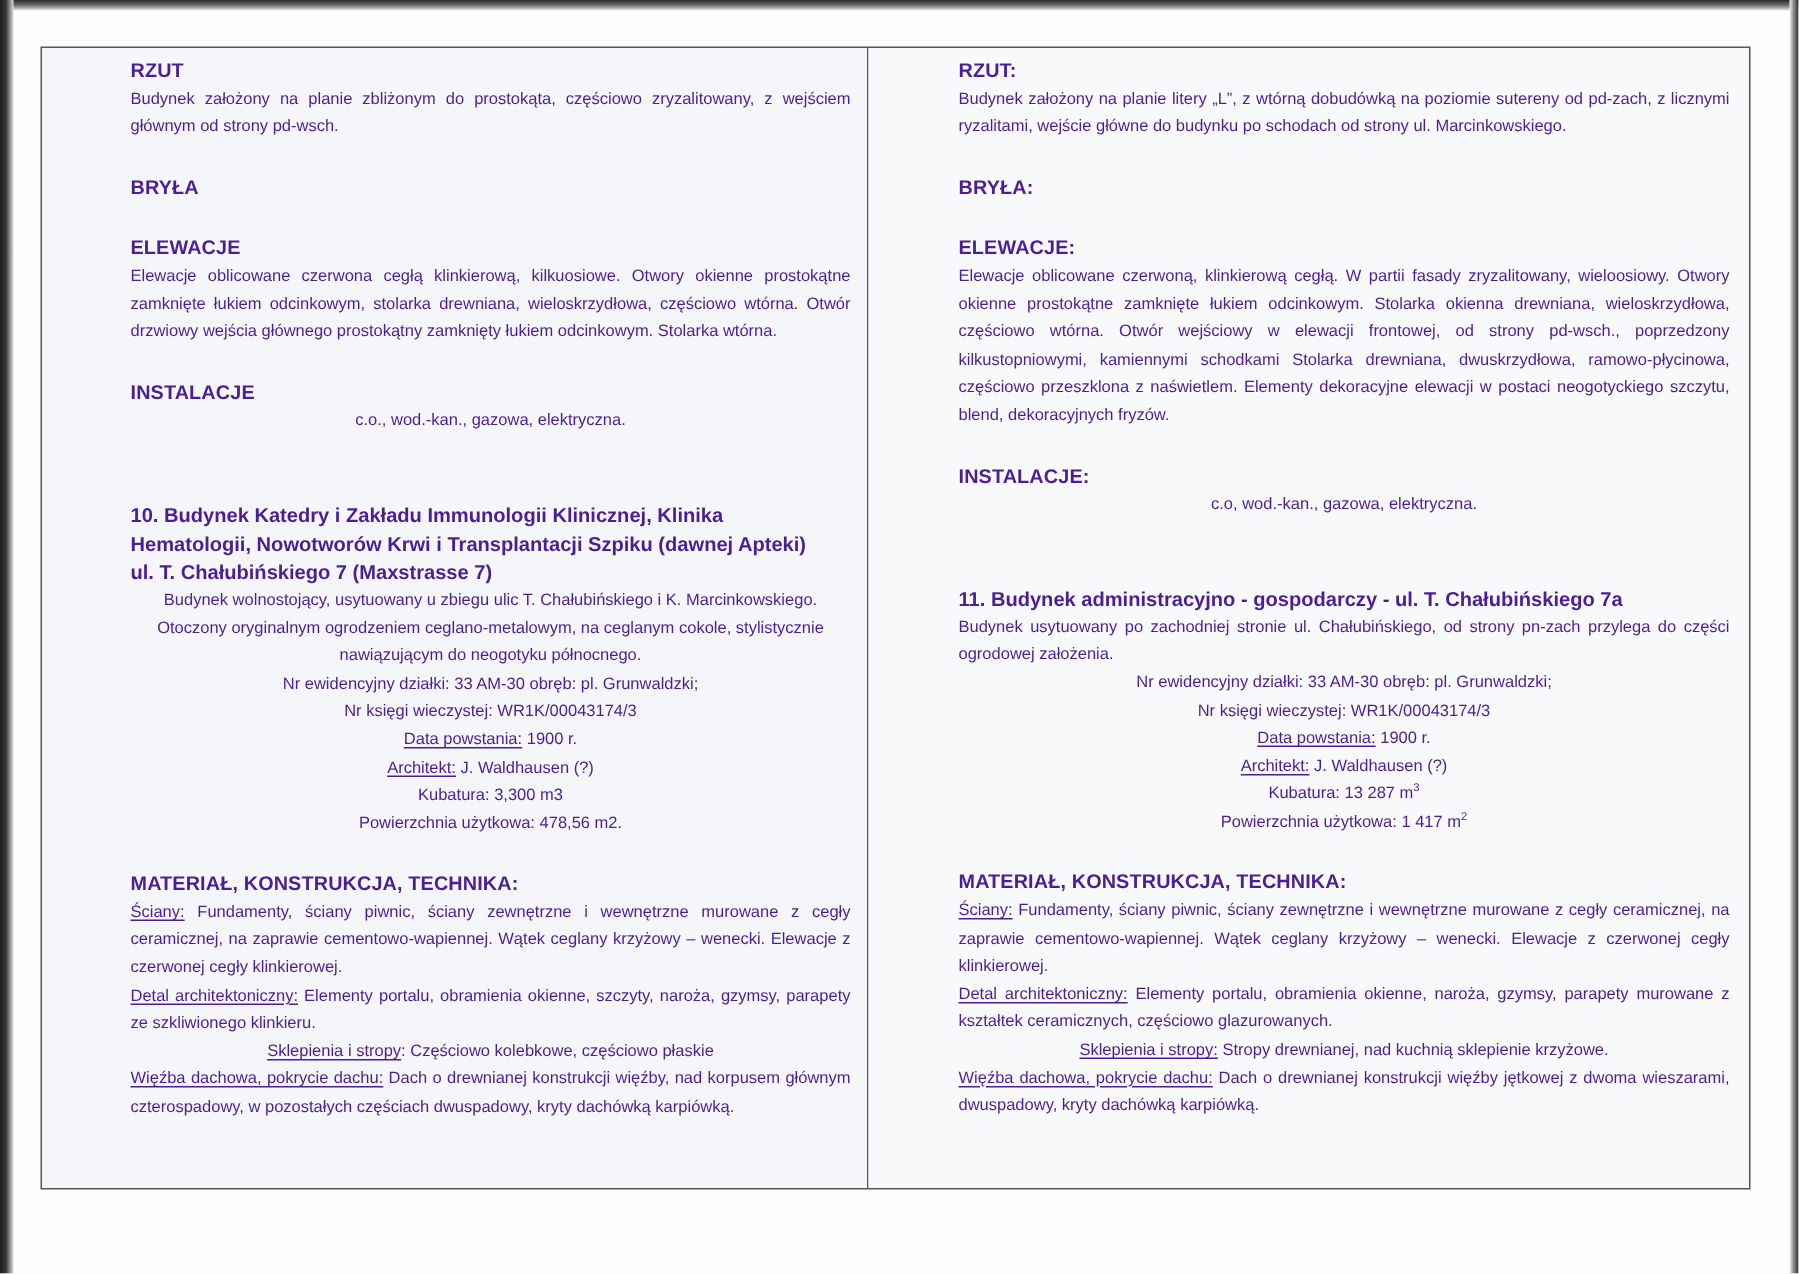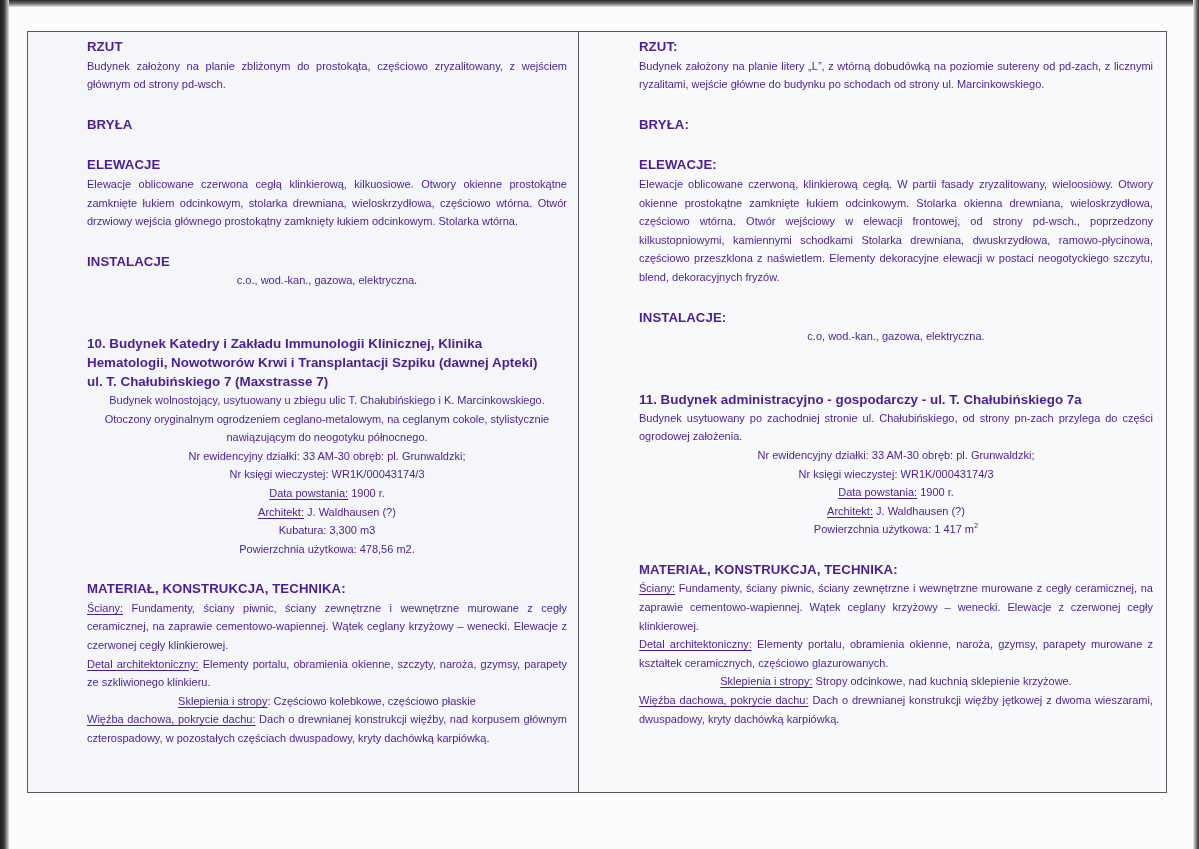--- a/index.html
+++ b/index.html
@@ -227,36 +227,40 @@
     </div>
     <div class="para blk para-left">
       <u class="lbl">Data powstania:</u>
       <span>1900 r.</span>
     </div>
     <div class="para blk para-left">
       <u class="lbl">Architekt:</u>
       <span>J. Waldhausen (?)</span>
     </div>
     <div class="para blk para-left">
+      <span>Kubatura:</span>
+      <span>13 287 m</span><sup>3</sup>
+    </div>
+    <div class="para blk para-left">
       <span>Powierzchnia użytkowa:</span>
       <span>1 417 m</span><sup>2</sup>
     </div>
 
     <div class="spacer-lg"></div>
 
     <div class="heading blk">MATERIAŁ, KONSTRUKCJA, TECHNIKA:</div>
 
     <div class="para blk">
       <u class="lbl">Ściany:</u><span> Fundamenty, ściany piwnic, ściany zewnętrzne i wewnętrzne murowane z cegły ceramicznej, na zaprawie cementowo-wapiennej. Wątek ceglany krzyżowy – wenecki. Elewacje z czerwonej cegły klinkierowej.</span>
     </div>
     <div class="para blk">
       <u class="lbl">Detal architektoniczny:</u><span> Elementy portalu, obramienia okienne, naroża, gzymsy, parapety murowane z kształtek ceramicznych, częściowo glazurowanych.</span>
     </div>
     <div class="para blk para-left">
-      <u class="lbl">Sklepienia i stropy:</u><span> Stropy odcinkowe, nad kuchnią sklepienie krzyżowe.</span>
+      <u class="lbl">Sklepienia i stropy:</u><span> Stropy drewnianej, nad kuchnią sklepienie krzyżowe.</span>
     </div>
     <div class="para blk">
       <u class="lbl">Więźba dachowa, pokrycie dachu:</u><span> Dach o drewnianej konstrukcji więźby jętkowej z dwoma wieszarami, dwuspadowy, kryty dachówką karpiówką.</span>
     </div>
 
   </div>
 
 </div>
 
 </body></html>

